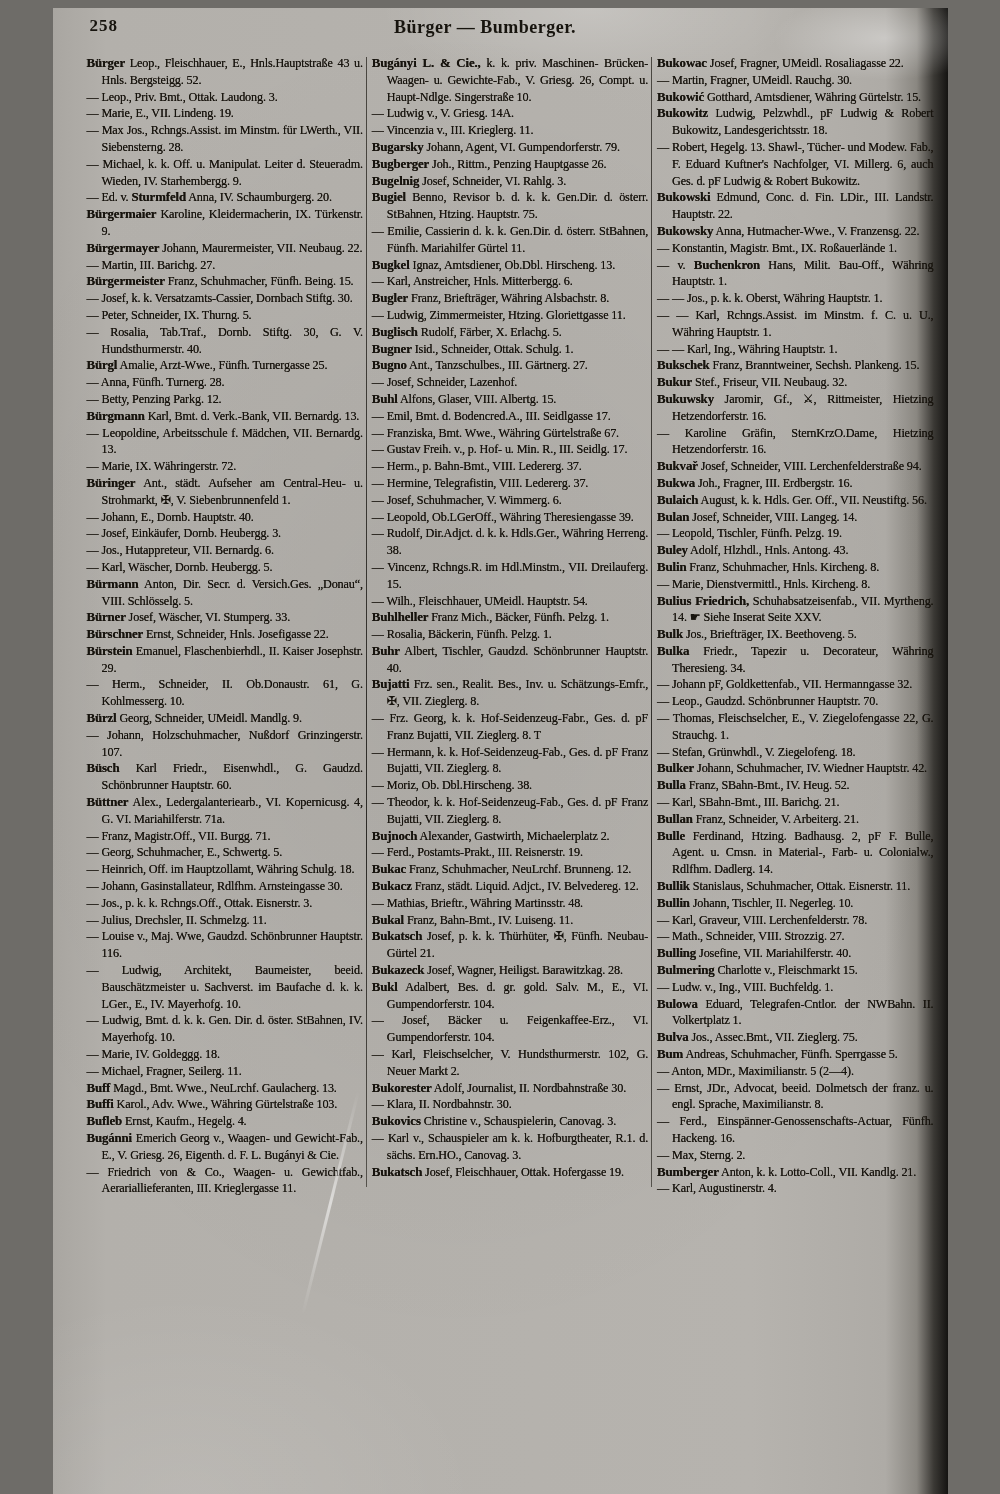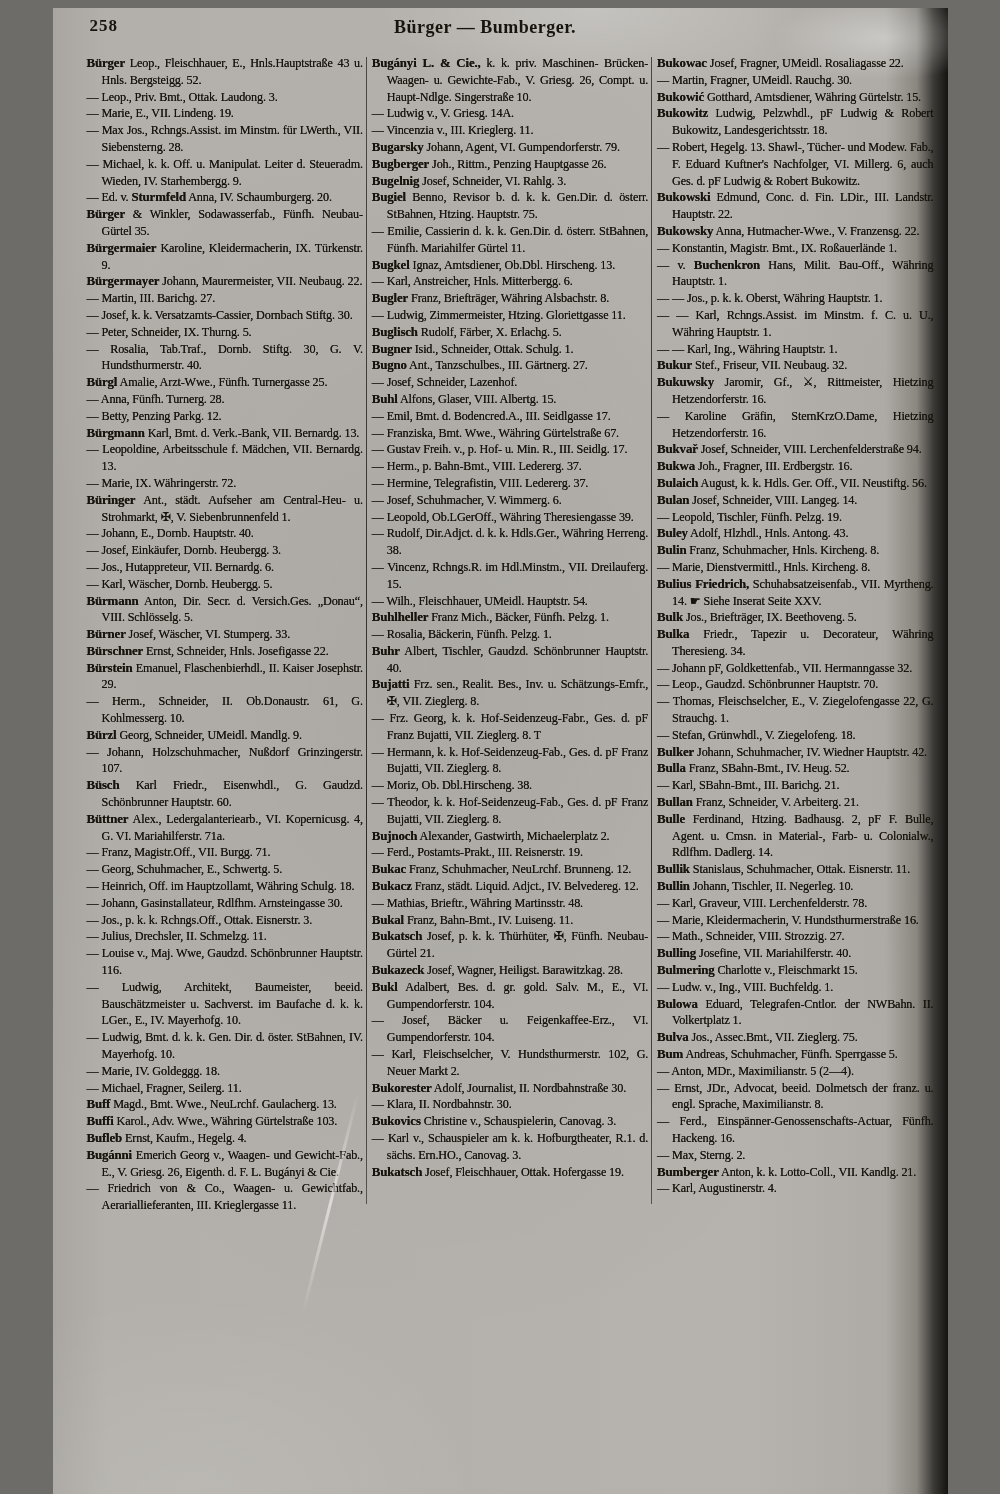--- a/index.html
+++ b/index.html
@@ -49,24 +49,24 @@
     <div class="title">Bürger — Bumberger.</div>
   </header>
   <main>
     <section class="col" id="col-0">
         <p class="entry"><b>Bürger</b><span> Leop., Fleischhauer, E., Hnls.Hauptstraße 43 u. Hnls. Bergsteigg. 52.</span></p>
         <p class="entry"><span>— </span><span>Leop., Priv. Bmt., Ottak. Laudong. 3.</span></p>
         <p class="entry"><span>— </span><span>Marie, E., VII. Lindeng. 19.</span></p>
         <p class="entry"><span>— </span><span>Max Jos., Rchngs.Assist. im Minstm. für LWerth., VII. Siebensterng. 28.</span></p>
         <p class="entry"><span>— </span><span>Michael, k. k. Off. u. Manipulat. Leiter d. Steueradm. Wieden, IV. Starhembergg. 9.</span></p>
         <p class="entry"><span>— Ed. v. </span><b>Sturmfeld</b><span> Anna, IV. Schaumburgerg. 20.</span></p>
-        <p class="entry"><b>Bürger</b><span> &amp; Winkler, Sodawasserfab., Fünfh. Neubau-Gürtel 35.</span></p>
         <p class="entry"><b>Bürgermaier</b><span> Karoline, Kleidermacherin, IX. Türkenstr. 9.</span></p>
         <p class="entry"><b>Bürgermayer</b><span> Johann, Maurermeister, VII. Neubaug. 22.</span></p>
         <p class="entry"><span>— </span><span>Martin, III. Barichg. 27.</span></p>
+        <p class="entry"><b>Bürgermeister</b><span> Franz, Schuhmacher, Fünfh. Being. 15.</span></p>
         <p class="entry"><span>— </span><span>Josef, k. k. Versatzamts-Cassier, Dornbach Stiftg. 30.</span></p>
         <p class="entry"><span>— </span><span>Peter, Schneider, IX. Thurng. 5.</span></p>
         <p class="entry"><span>— </span><span>Rosalia, Tab.Traf., Dornb. Stiftg. 30, G. V. Hundsthurmerstr. 40.</span></p>
         <p class="entry"><b>Bürgl</b><span> Amalie, Arzt-Wwe., Fünfh. Turnergasse 25.</span></p>
         <p class="entry"><span>— </span><span>Anna, Fünfh. Turnerg. 28.</span></p>
         <p class="entry"><span>— </span><span>Betty, Penzing Parkg. 12.</span></p>
         <p class="entry"><b>Bürgmann</b><span> Karl, Bmt. d. Verk.-Bank, VII. Bernardg. 13.</span></p>
         <p class="entry"><span>— </span><span>Leopoldine, Arbeitsschule f. Mädchen, VII. Bernardg. 13.</span></p>
         <p class="entry"><span>— </span><span>Marie, IX. Währingerstr. 72.</span></p>
         <p class="entry"><b>Büringer</b><span> Ant., städt. Aufseher am Central-Heu- u. Strohmarkt, ✠, V. Siebenbrunnenfeld 1.</span></p>
@@ -161,20 +161,21 @@
         <p class="entry"><b>Bukowić</b><span> Gotthard, Amtsdiener, Währing Gürtelstr. 15.</span></p>
         <p class="entry"><b>Bukowitz</b><span> Ludwig, Pelzwhdl., pF Ludwig &amp; Robert Bukowitz, Landesgerichtsstr. 18.</span></p>
         <p class="entry"><span>— </span><span>Robert, Hegelg. 13. Shawl-, Tücher- und Modew. Fab., F. Eduard Kuftner's Nachfolger, VI. Millerg. 6, auch Ges. d. pF Ludwig &amp; Robert Bukowitz.</span></p>
         <p class="entry"><b>Bukowski</b><span> Edmund, Conc. d. Fin. LDir., III. Landstr. Hauptstr. 22.</span></p>
         <p class="entry"><b>Bukowsky</b><span> Anna, Hutmacher-Wwe., V. Franzensg. 22.</span></p>
         <p class="entry"><span>— </span><span>Konstantin, Magistr. Bmt., IX. Roßauerlände 1.</span></p>
         <p class="entry"><span>— v. </span><b>Buchenkron</b><span> Hans, Milit. Bau-Off., Währing Hauptstr. 1.</span></p>
         <p class="entry"><span>— — </span><span>Jos., p. k. k. Oberst, Währing Hauptstr. 1.</span></p>
         <p class="entry"><span>— — </span><span>Karl, Rchngs.Assist. im Minstm. f. C. u. U., Währing Hauptstr. 1.</span></p>
         <p class="entry"><span>— — </span><span>Karl, Ing., Währing Hauptstr. 1.</span></p>
+        <p class="entry"><b>Bukschek</b><span> Franz, Branntweiner, Sechsh. Plankeng. 15.</span></p>
         <p class="entry"><b>Bukur</b><span> Stef., Friseur, VII. Neubaug. 32.</span></p>
         <p class="entry"><b>Bukuwsky</b><span> Jaromir, Gf., ⚔, Rittmeister, Hietzing Hetzendorferstr. 16.</span></p>
         <p class="entry"><span>— </span><span>Karoline Gräfin, SternKrzO.Dame, Hietzing Hetzendorferstr. 16.</span></p>
         <p class="entry"><b>Bukvař</b><span> Josef, Schneider, VIII. Lerchenfelderstraße 94.</span></p>
         <p class="entry"><b>Bukwa</b><span> Joh., Fragner, III. Erdbergstr. 16.</span></p>
         <p class="entry"><b>Bulaich</b><span> August, k. k. Hdls. Ger. Off., VII. Neustiftg. 56.</span></p>
         <p class="entry"><b>Bulan</b><span> Josef, Schneider, VIII. Langeg. 14.</span></p>
         <p class="entry"><span>— </span><span>Leopold, Tischler, Fünfh. Pelzg. 19.</span></p>
         <p class="entry"><b>Buley</b><span> Adolf, Hlzhdl., Hnls. Antong. 43.</span></p>
         <p class="entry"><b>Bulin</b><span> Franz, Schuhmacher, Hnls. Kircheng. 8.</span></p>
@@ -187,21 +188,20 @@
         <p class="entry"><span>— </span><span>Thomas, Fleischselcher, E., V. Ziegelofengasse 22, G. Strauchg. 1.</span></p>
         <p class="entry"><span>— </span><span>Stefan, Grünwhdl., V. Ziegelofeng. 18.</span></p>
         <p class="entry"><b>Bulker</b><span> Johann, Schuhmacher, IV. Wiedner Hauptstr. 42.</span></p>
         <p class="entry"><b>Bulla</b><span> Franz, SBahn-Bmt., IV. Heug. 52.</span></p>
         <p class="entry"><span>— </span><span>Karl, SBahn-Bmt., III. Barichg. 21.</span></p>
         <p class="entry"><b>Bullan</b><span> Franz, Schneider, V. Arbeiterg. 21.</span></p>
         <p class="entry"><b>Bulle</b><span> Ferdinand, Htzing. Badhausg. 2, pF F. Bulle, Agent. u. Cmsn. in Material-, Farb- u. Colonialw., Rdlfhm. Dadlerg. 14.</span></p>
         <p class="entry"><b>Bullik</b><span> Stanislaus, Schuhmacher, Ottak. Eisnerstr. 11.</span></p>
         <p class="entry"><b>Bullin</b><span> Johann, Tischler, II. Negerleg. 10.</span></p>
         <p class="entry"><span>— </span><span>Karl, Graveur, VIII. Lerchenfelderstr. 78.</span></p>
-        <p class="entry"><span>— </span><span>Marie, Kleidermacherin, V. Hundsthurmerstraße 16.</span></p>
         <p class="entry"><span>— </span><span>Math., Schneider, VIII. Strozzig. 27.</span></p>
         <p class="entry"><b>Bulling</b><span> Josefine, VII. Mariahilferstr. 40.</span></p>
         <p class="entry"><b>Bulmering</b><span> Charlotte v., Fleischmarkt 15.</span></p>
         <p class="entry"><span>— </span><span>Ludw. v., Ing., VIII. Buchfeldg. 1.</span></p>
         <p class="entry"><b>Bulowa</b><span> Eduard, Telegrafen-Cntlor. der NWBahn. II. Volkertplatz 1.</span></p>
         <p class="entry"><b>Bulva</b><span> Jos., Assec.Bmt., VII. Zieglerg. 75.</span></p>
         <p class="entry"><b>Bum</b><span> Andreas, Schuhmacher, Fünfh. Sperrgasse 5.</span></p>
         <p class="entry"><span>— </span><span>Anton, MDr., Maximilianstr. 5 (2—4).</span></p>
         <p class="entry"><span>— </span><span>Ernst, JDr., Advocat, beeid. Dolmetsch der franz. u. engl. Sprache, Maximilianstr. 8.</span></p>
         <p class="entry"><span>— </span><span>Ferd., Einspänner-Genossenschafts-Actuar, Fünfh. Hackeng. 16.</span></p>

